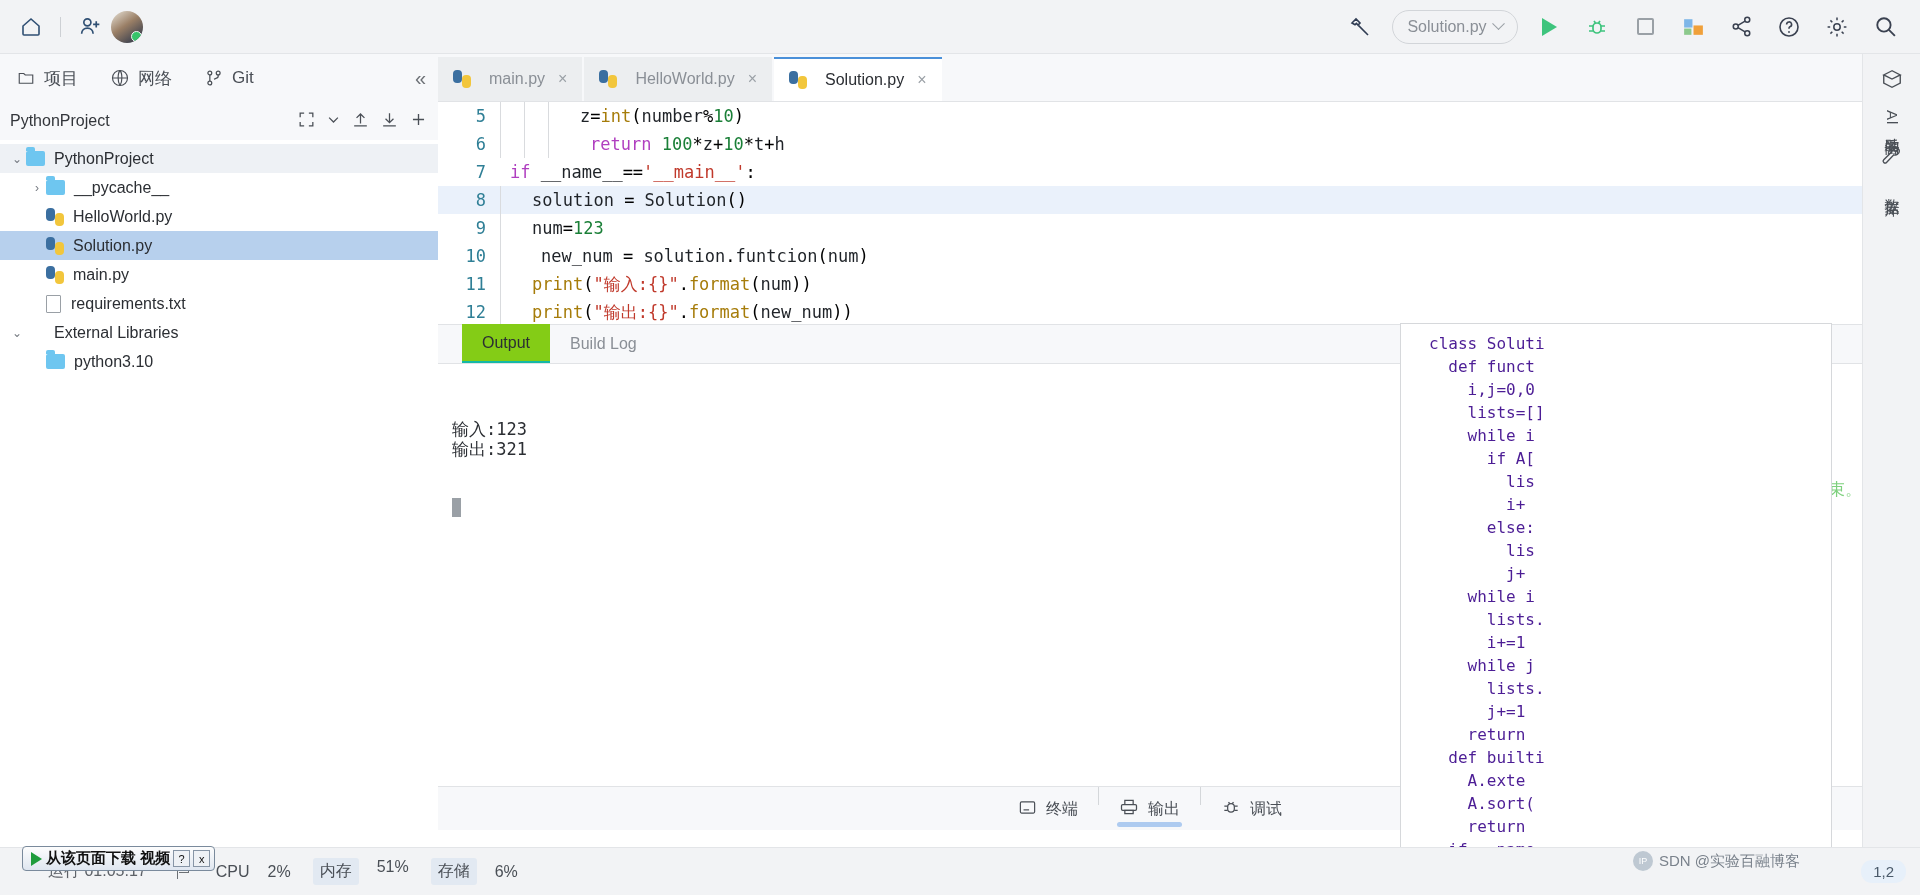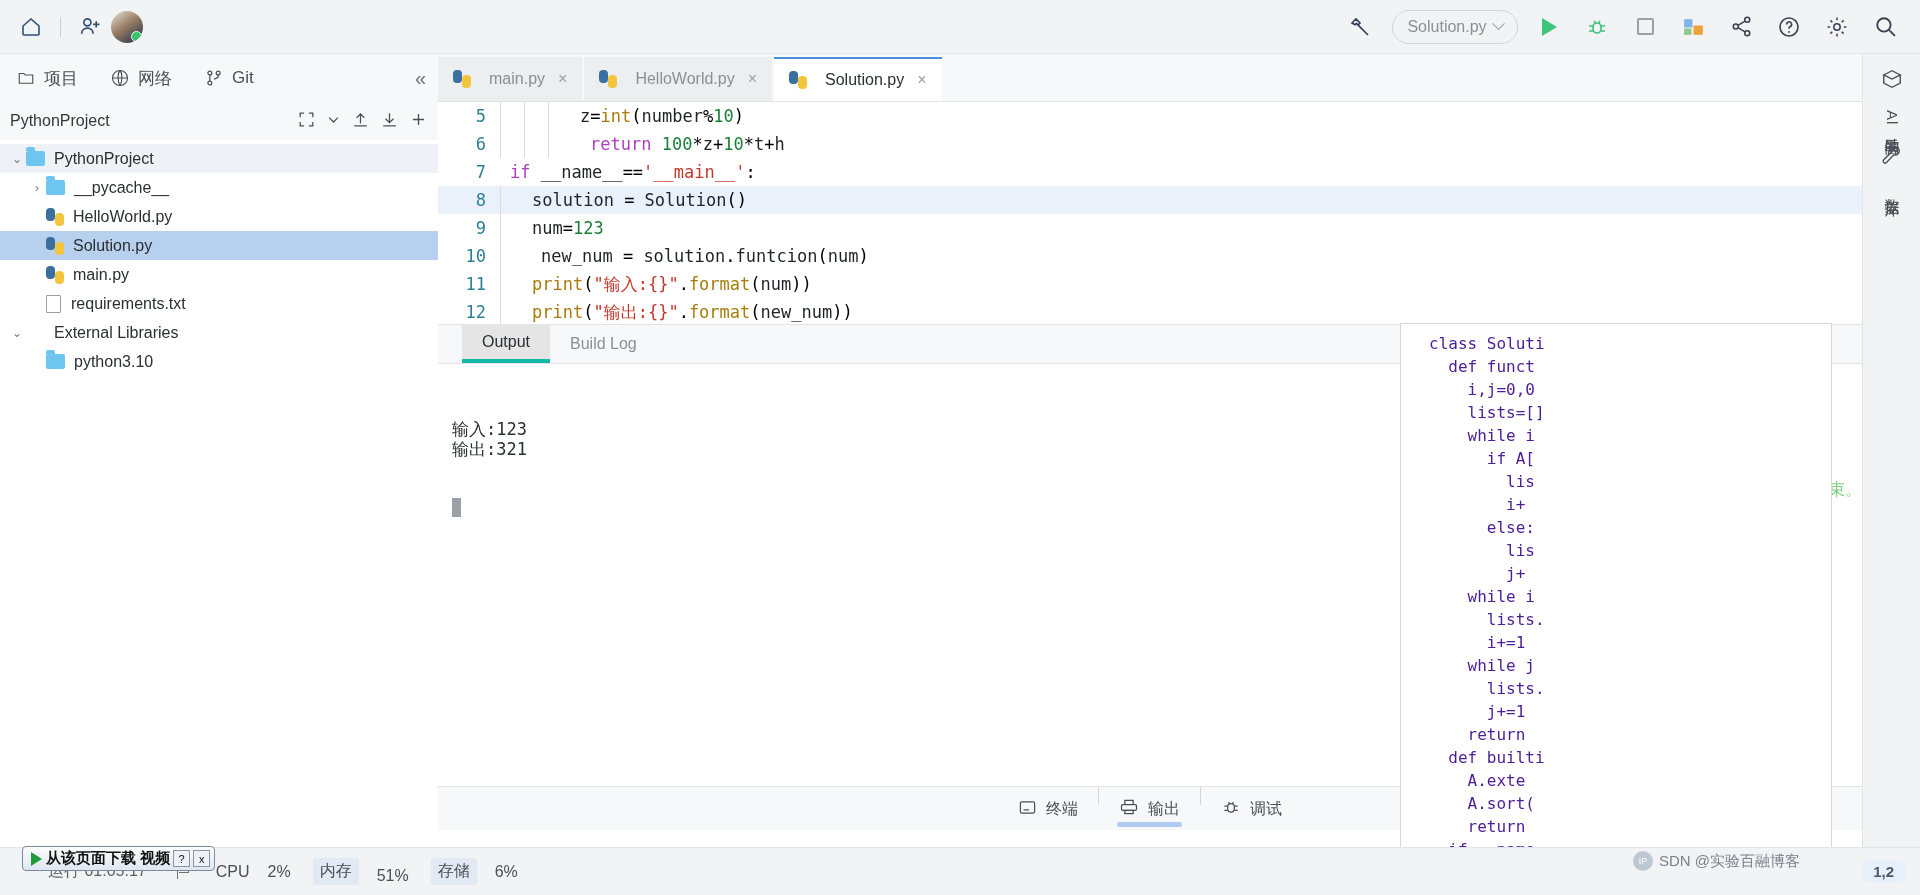--- a/index.html
+++ b/index.html
@@ -73,21 +73,21 @@
   .cline.cur { background:#eaf1fb; }
   .gut { width:62px; text-align:right; padding-right:14px; color:#2f7f96; flex:none; }
   .ind { width:24px; border-left:1px solid #d9dbde; height:28px; flex:none; }
   .kw { color:#b03fc0; } .num { color:#1a7f37; }
   .str { color:#c0392b; } .bi { color:#a67c0a; } .pl { color:#1f2328; }
 
   .outtabs { height:40px; background:#f7f8fa; border-top:1px solid #e1e3e6;
     border-bottom:1px solid #e1e3e6; display:flex; align-items:flex-end; padding-left:24px; }
   .otab { height:39px; padding:0 20px; display:flex; align-items:center; font-size:16px;
     color:#8a8f96; }
-  .otab.active { color:#2b2e33; background:#e5e5e5; border-bottom:4px solid #14b8a6; }
+  .otab.active { color:#2b2e33; background:#84cc16; border-bottom:2px solid #14b8a6; }
   .console { position:absolute; left:438px; top:378px; right:58px; bottom:92px;
     background:#fff; padding:20px 0 0 14px; font-family:"DejaVu Sans Mono", monospace;
     font-size:17px; color:#2b2e33; }
   .cgreen { color:#7ed07e; }
   .cursor { display:inline-block; width:9px; height:19px; background:#9aa0a6; }
 
   
   .btabs { position:absolute; left:438px; right:58px; bottom:65px; height:44px;
     background:#f7f8fa; border-top:1px solid #e1e3e6; display:flex; align-items:flex-start;
     justify-content:center; gap:4px; }
@@ -113,21 +113,21 @@
   .status { position:absolute; left:0; right:0; bottom:0; height:48px; background:#f2f3f5;
     border-top:1px solid #e3e5e8; display:flex; align-items:center; font-size:16px;
     color:#4a4f56; }
   .st-run { padding-left:48px; color:#5d6167; }
   .flag { width:13px; height:15px; margin:0 26px 0 30px; position:relative; }
   .flag::before { content:""; position:absolute; left:0; top:0; width:1.6px; height:15px; background:#6c7075; }
   .flag::after { content:""; position:absolute; left:2px; top:0; width:9px; height:7px;
     border:1.4px solid #6c7075; border-left:none; }
   .metric { display:flex; align-items:center; gap:22px; margin-right:26px; }
   .mlabel { background:#e2e9f2; padding:3px 7px; border-radius:3px; }
-  .st-right { margin-left:auto; display:flex; align-items:center; gap:14px; padding-right:14px;font-weight:bold; }
+  .st-right { margin-left:auto; display:flex; align-items:center; gap:14px; padding-right:14px; }
   .pill { background:#e7f0fa; border-radius:11px; padding:3px 12px; font-size:15px; color:#4a5a6a; }
 
   .dlpop { position:absolute; left:22px; bottom:24px; display:flex; align-items:center;
     background:linear-gradient(#fdfdfd,#dfe6f0); border:1px solid #7a8a9c; border-radius:4px;
     padding:2px 4px; font-size:15px; color:#111; z-index:60; }
   .dlpop .pt { width:0;height:0;border-left:11px solid #1e9c3c;border-top:7px solid transparent;
     border-bottom:7px solid transparent; margin:0 4px; }
   .dlpop .mini { width:17px; height:17px; border:1px solid #8795a6; background:#eef1f5;
     font-size:11px; display:flex; align-items:center; justify-content:center; margin-left:3px; }
   .wm { position:absolute; right:120px; bottom:24px; display:flex; align-items:center; gap:6px;
@@ -440,21 +440,21 @@
   if __name</div>
 
   <div class="status">
     <span class="st-run">运行 01:05:17</span>
     <span class="flag"></span>
     <div class="metric" id="metrics">
         <span style="display: flex; align-items: center; gap: 18px;">
           <span class="">CPU</span>
           <span>2%</span>
         </span>
-        <span style="display: flex; align-items: flex-end; gap: 18px;">
+        <span style="display: flex; align-items: flex-start; gap: 18px;">
           <span class="mlabel">内存</span>
           <span>51%</span>
         </span>
         <span style="display: flex; align-items: center; gap: 18px;">
           <span class="mlabel">存储</span>
           <span>6%</span>
         </span>
       </div>
     <div class="st-right">
       <span class="pill">1,2</span>

